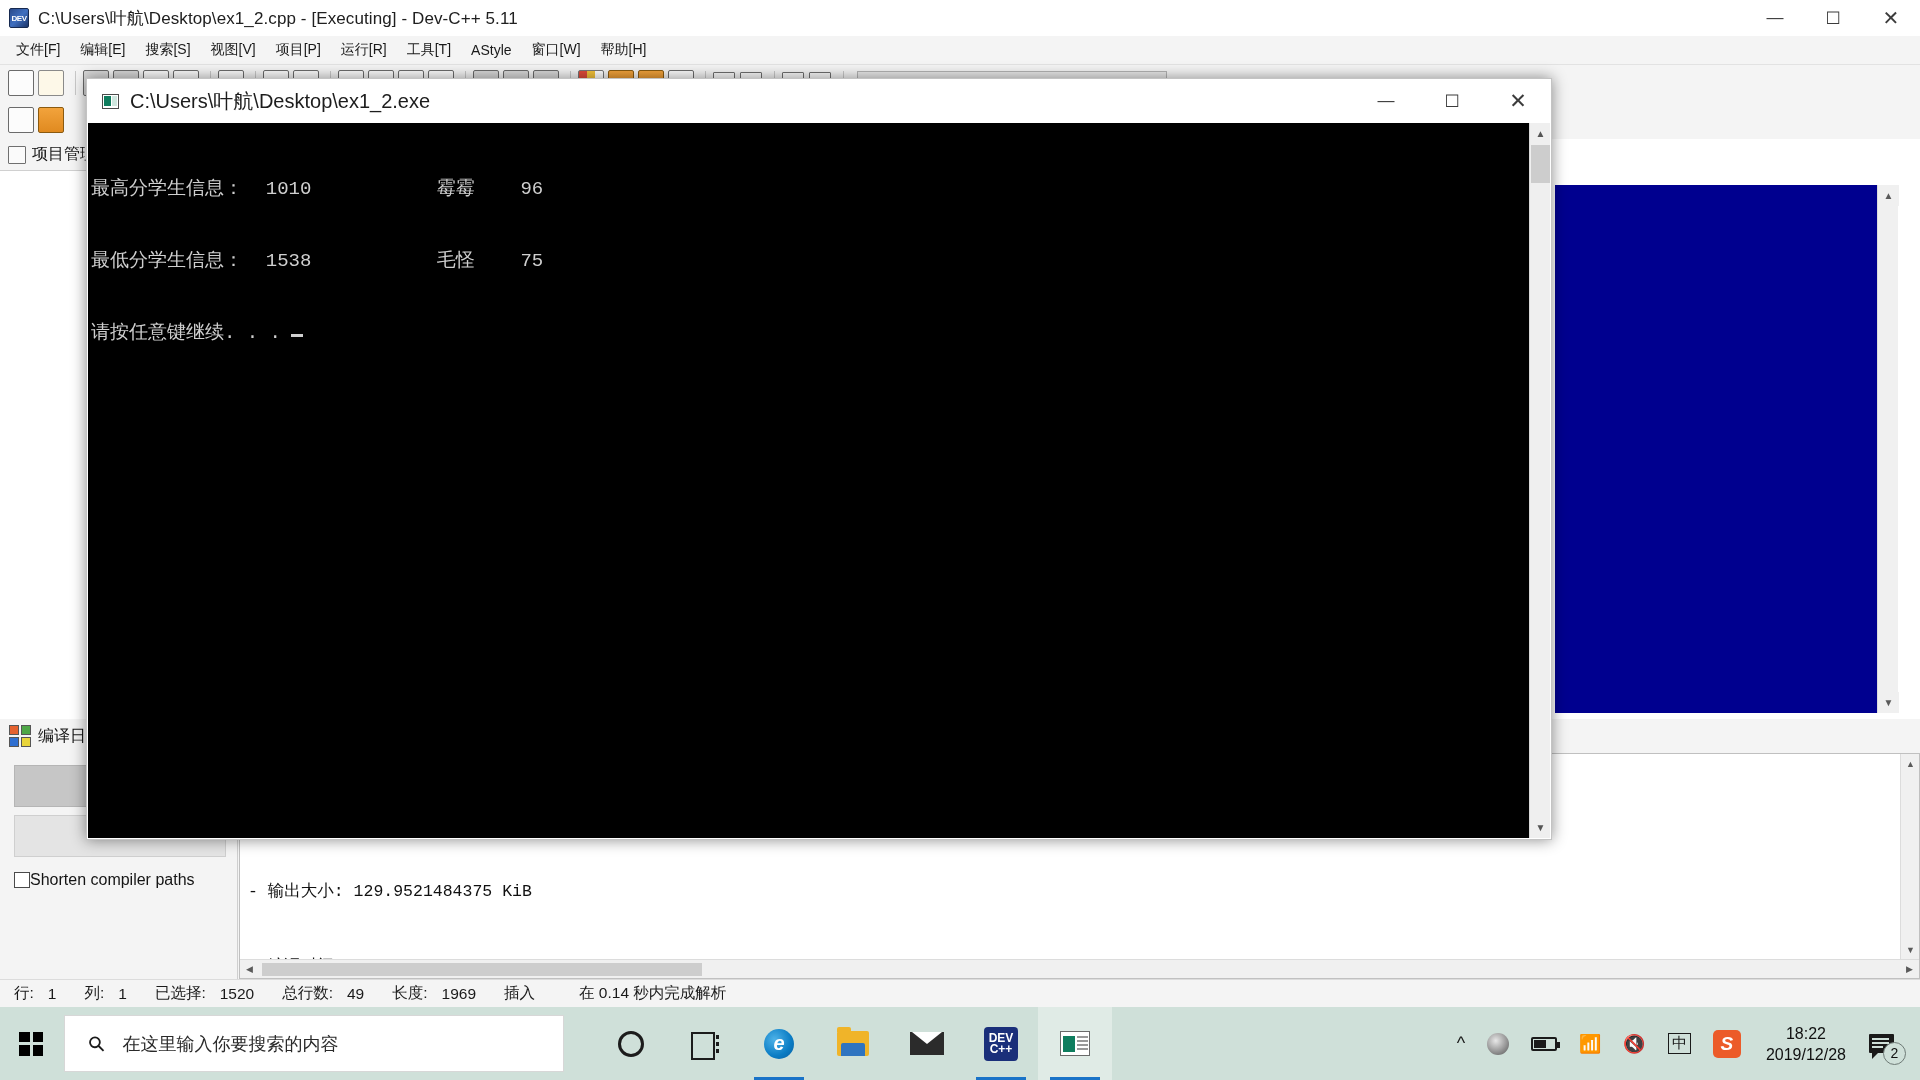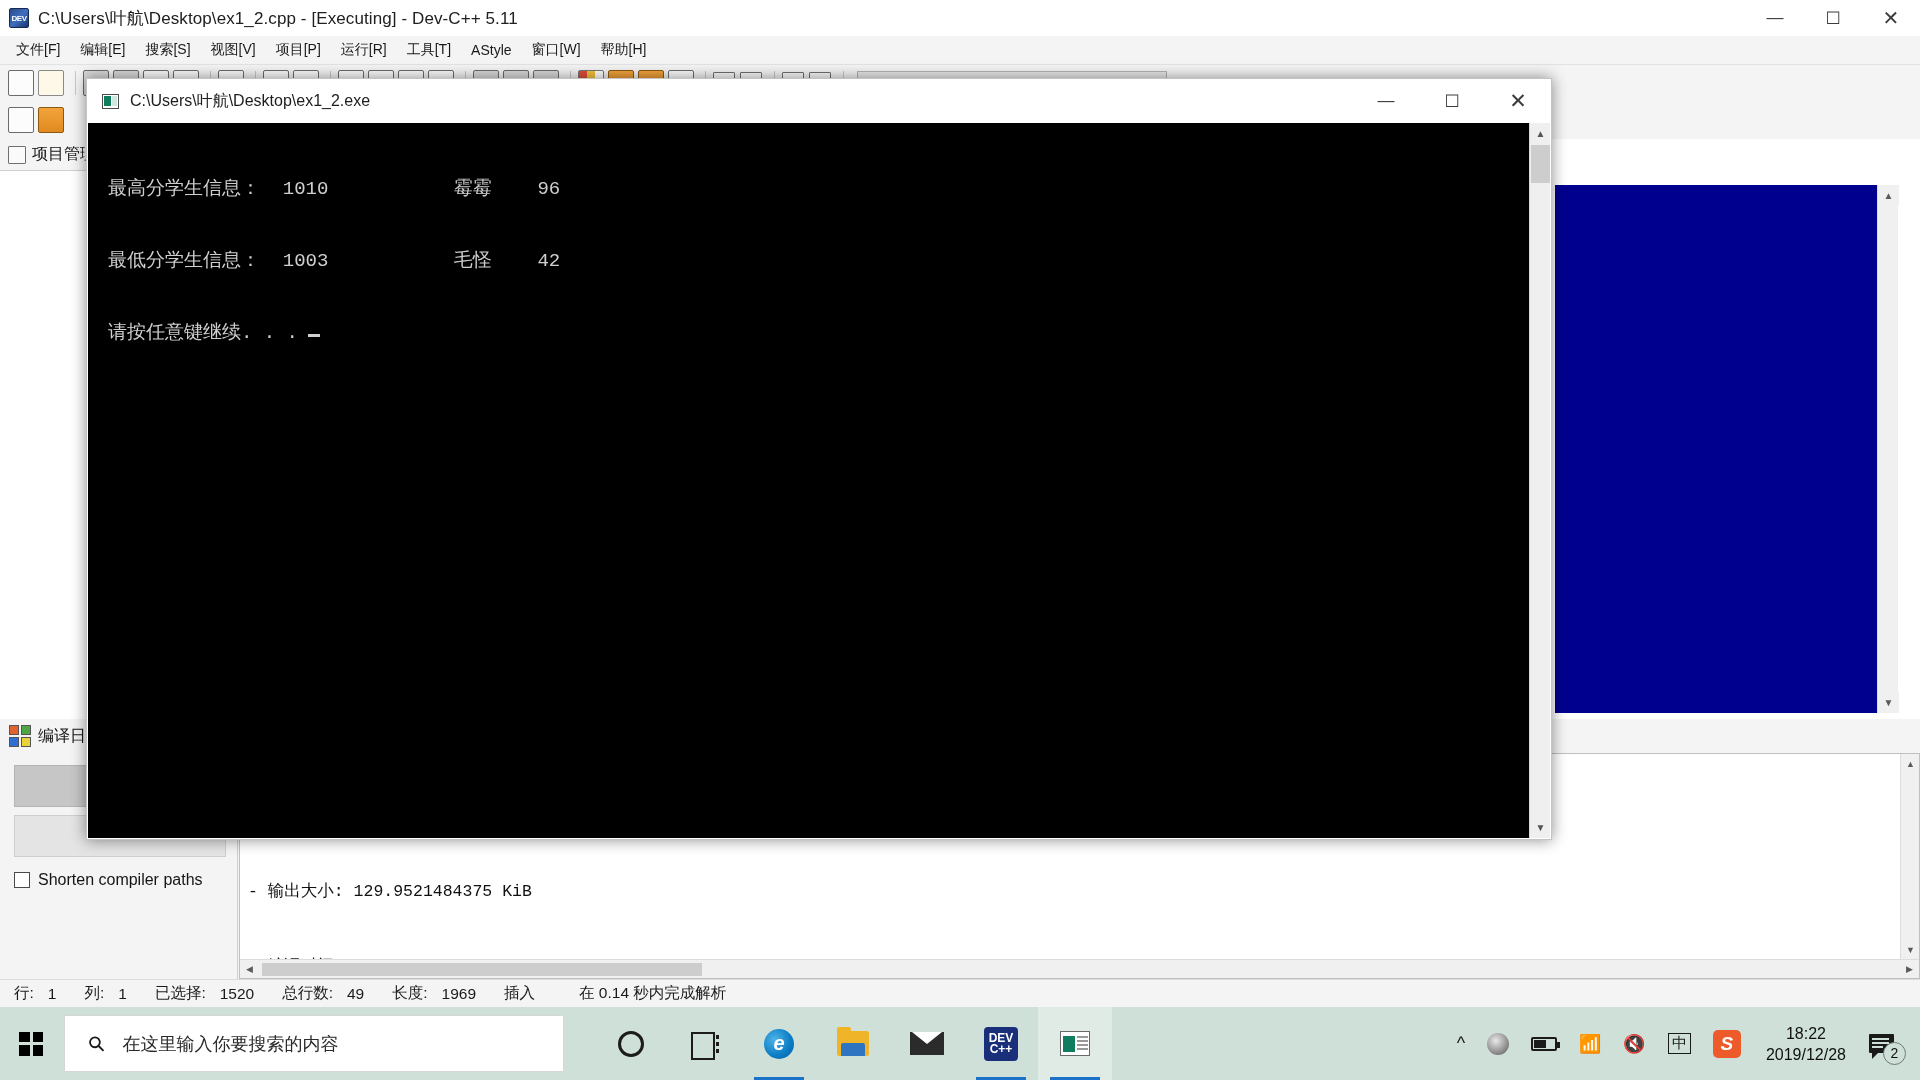--- a/index.html
+++ b/index.html
@@ -136,21 +136,21 @@
     background:#c6c6c6; border:1px solid #b5b5b5;
   }
   .log-field2 {
     position:absolute; left:14px; top:62px; width:212px; height:42px;
     background:#e4e4e4; border:1px solid #cfcfcf;
   }
   .chk-row {
     position:absolute; left:14px; top:118px; display:flex; align-items:center;
   }
   .chk-box { width:16px; height:16px; border:1.6px solid #4a4a4a; background:#fff; }
-  .chk-label { font-size:16px; color:#141414; margin-left:8px; white-space:nowrap; }
+  .chk-label { font-size:16px; color:#141414; margin-left:0; white-space:nowrap; }
 
   .log-right {
     position:absolute; left:239px; top:34px; right:0; height:226px;
     background:#ffffff; border:1px solid #c0c0c0;
   }
   .log-lines {
     position:absolute; left:8px; top:0px; right:26px; top:0;
     font-family:"Liberation Mono", monospace; font-size:16.5px; color:#111;
     line-height:25px; white-space:pre; overflow:hidden;
   }
@@ -197,33 +197,33 @@
     border:1.4px solid #4b4b4b; background:#fff; position:relative; flex:none;
   }
   .con-ico::before {
     content:""; position:absolute; left:1px; top:1px; width:7px; height:10px;
     background:#0f7d5e;
   }
   .con-ico::after {
     content:""; position:absolute; left:9px; top:1px; width:5px; height:10px;
     background:#cfe7df;
   }
-  .con-title-text { font-size:16px; color:#1d1d1d; }
+  .con-title-text { font-size:20px; color:#1d1d1d; }
   .con-ctrls { position:absolute; right:0; top:0; height:44px; display:flex; }
   .con-btn {
     width:66px; height:44px; display:flex; align-items:center; justify-content:center;
     font-size:17px; color:#3c3c3c;
   }
   .con-btn.close-btn { font-size:21px; }
   .con-body {
     position:absolute; left:1px; top:44px; right:1px; bottom:1px;
     background:#000000;
   }
   .con-text {
-    position:absolute; left:20px; top:6px; right:24px;
+    position:absolute; left:3px; top:6px; right:24px;
     font-family:"Liberation Mono","DejaVu Sans Mono", monospace;
     font-size:19px; color:#cfcfcf; line-height:24px; white-space:pre;
   }
   .con-line { height:24px; }
   .con-cursor {
     display:inline-block; width:12px; height:3px; background:#cfcfcf;
     vertical-align:baseline; margin-left:10px; margin-bottom:1px;
   }
   .con-vscroll {
     position:absolute; right:0; top:0; width:21px; bottom:0;
@@ -483,21 +483,21 @@
     <div class="con-ctrls">
       <div class="con-btn">—</div>
       <div class="con-btn">☐</div>
       <div class="con-btn close-btn">✕</div>
     </div>
   </div>
 
   <div class="con-body">
     <div class="con-text">
       <div class="con-line">最高分学生信息：  1010           霉霉    96</div>
-      <div class="con-line">最低分学生信息：  1003           毛怪    42</div>
+      <div class="con-line">最低分学生信息：  1538           毛怪    75</div>
       <div class="con-line"><span>请按任意键继续. . .</span><span class="con-cursor"></span></div>
     </div>
     <div class="con-vscroll">
       <div class="con-sb-arrow">▲</div>
       <div class="con-sb-thumb"></div>
       <div class="con-sb-arrow" style="position:absolute;bottom:0;">▼</div>
     </div>
   </div>
 </div>
 

